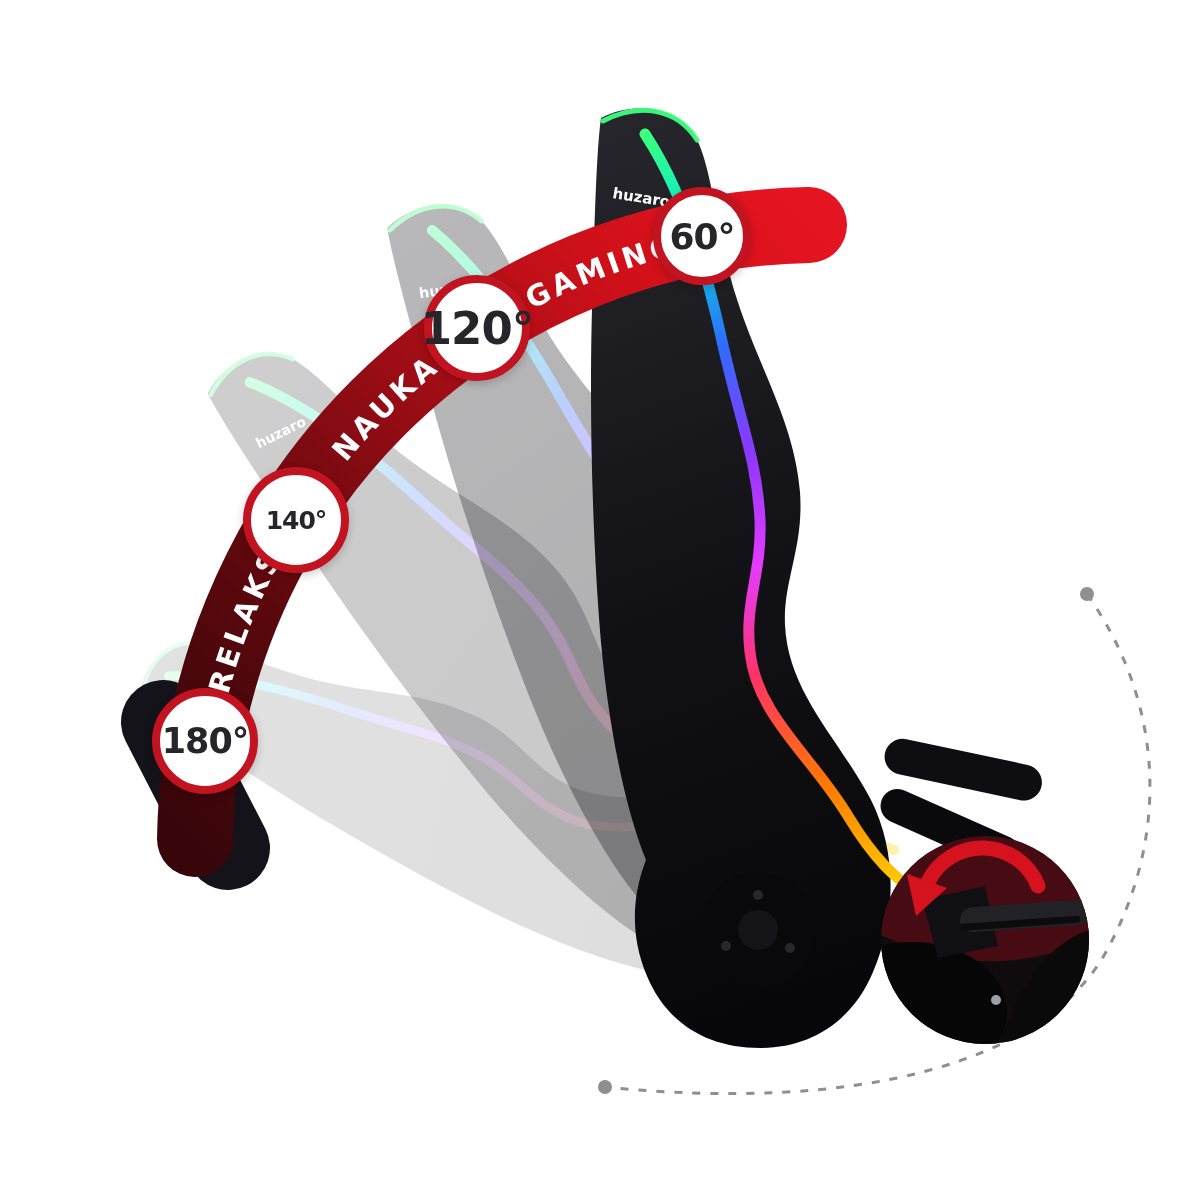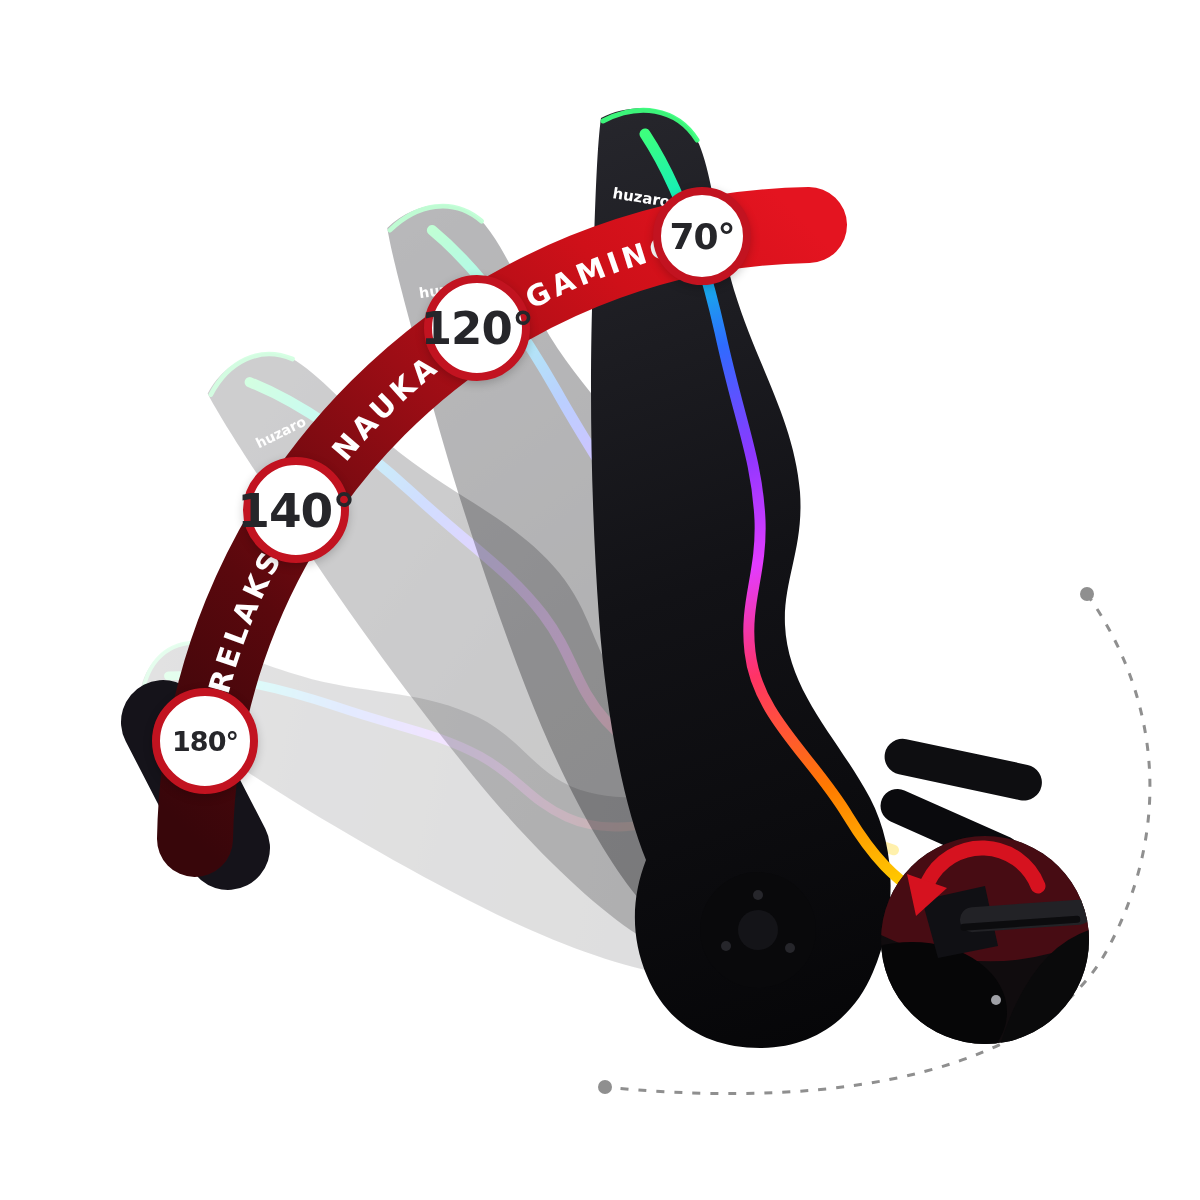--- a/index.html
+++ b/index.html
@@ -13,22 +13,22 @@
   .badge {
     position:absolute; box-sizing:border-box; border-radius:50%;
     background:#ffffff; border:8px solid var(--badge-ring,#c21320);
     display:flex; align-items:center; justify-content:center;
     font-weight:bold; color:var(--badge-text,#26262a);
     box-shadow:0 3px 10px rgba(0,0,0,.20);
     letter-spacing:-1px;
   }
   .badge-90  { left:653px; top:187px; width:98px;  height:98px;  font-size:36px; }
   .badge-120 { left:424px; top:275px; width:106px; height:106px; font-size:45px; }
-  .badge-140 { left:243px; top:457px; width:106px; height:106px; font-size:47px; }
-  .badge-180 { left:152px; top:688px; width:106px; height:106px; font-size:27px; }
+  .badge-140 { left:243px; top:467px; width:106px; height:106px; font-size:25px; }
+  .badge-180 { left:152px; top:688px; width:106px; height:106px; font-size:35px; }
 
   .zone-text {
     font-family:"DejaVu Sans","Liberation Sans",sans-serif;
     font-weight:bold; font-size:29px; letter-spacing:4px; fill:#ffffff;
   }
   .brand-text {
     font-family:"DejaVu Sans","Liberation Sans",sans-serif;
     font-weight:bold; font-size:15px; fill:#ffffff;
   }
 </style>
@@ -136,21 +136,21 @@
       <rect x="960" y="908" width="132" height="25" rx="12.5" fill="#222226" transform="rotate(-4 960 920)"></rect>
       <rect x="960" y="924" width="120" height="7" rx="3" fill="#0c0c0e" transform="rotate(-4 960 920)"></rect>
       <circle cx="996" cy="1000" r="5" fill="#9fa0a6"></circle>
     </g>
     <path d="M 1038 886 A 60 60 0 0 0 928 882" fill="none" stroke-width="15" stroke-linecap="round" stroke="#d6121f"></path>
     <polygon points="916,916 947,888 907,874" fill="#d6121f"></polygon>
   </g>
 </svg>
 
 <div class="badge badge-90">
-  <span>70°</span>
+  <span>60°</span>
 </div>
 <div class="badge badge-120">
   <span>120°</span>
 </div>
 <div class="badge badge-140">
   <span>140°</span>
 </div>
 <div class="badge badge-180">
   <span>180°</span>
 </div>

